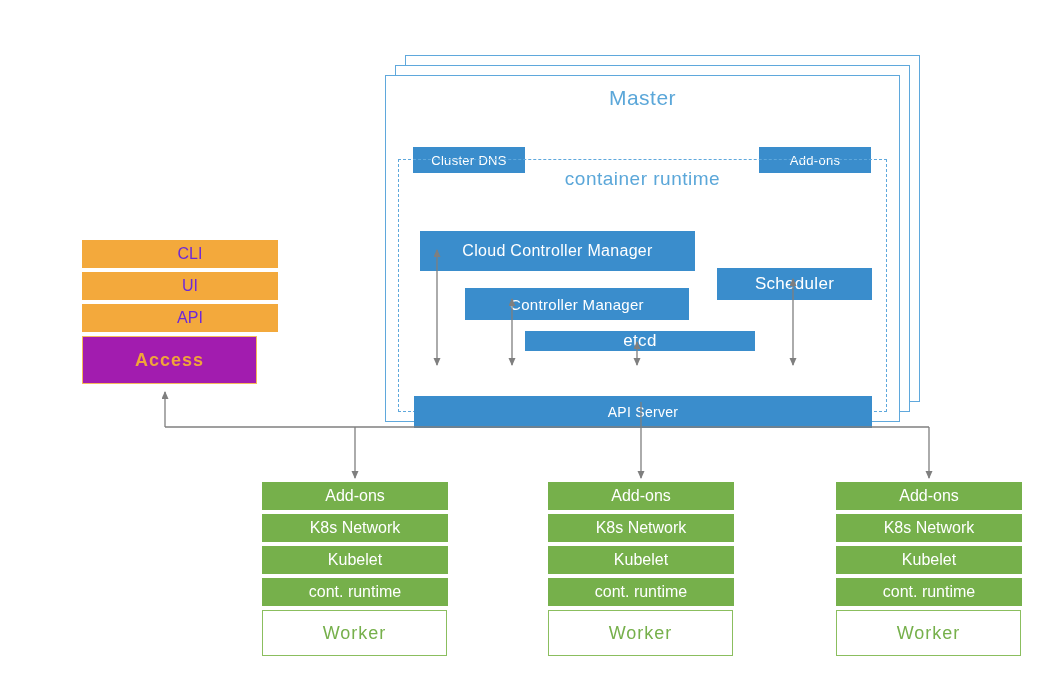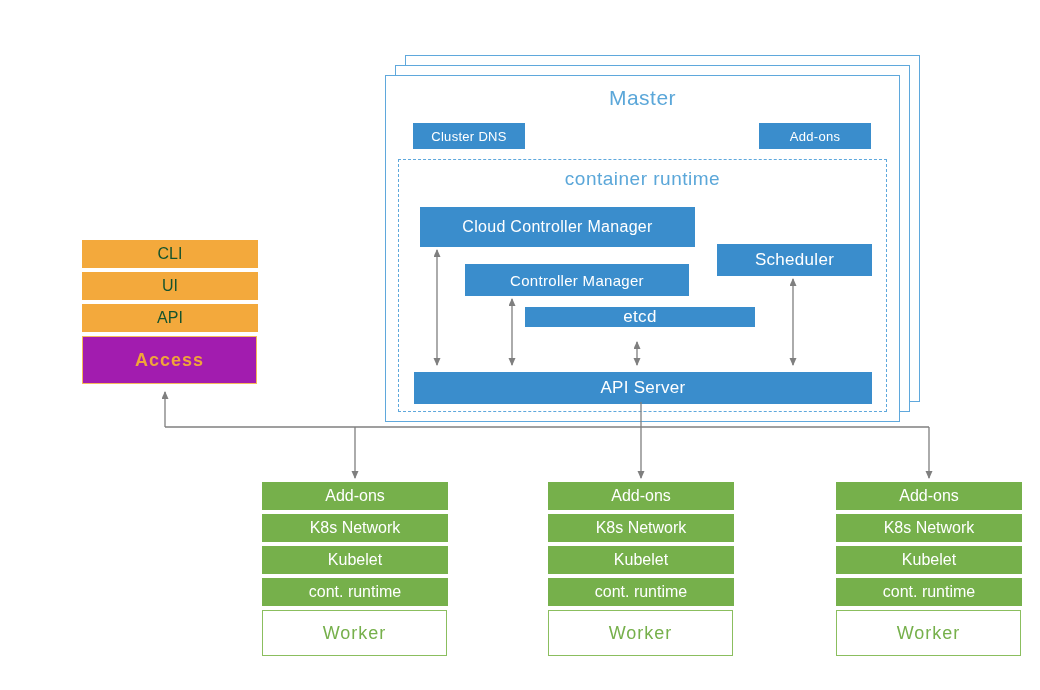--- a/index.html
+++ b/index.html
@@ -7,26 +7,26 @@
     position:relative;width:1040px;height:690px;background:#ffffff;overflow:hidden;
     font-family:"Liberation Sans", sans-serif;
     border-radius:12px;
   }
   .abs{position:absolute;}
 
   
   .master-layer{position:absolute;width:513px;height:345px;background:#ffffff;border:1.5px solid #5fa8dc;}
   .master{position:absolute;left:385px;top:75px;width:513px;height:345px;background:#ffffff;border:1.5px solid #5fa8dc;z-index:3;}
   .master-title{position:absolute;top:10px;left:0;width:100%;text-align:center;font-size:21px;color:#5ba7d9;letter-spacing:.5px;}
-  .blue-box{position:absolute;background:#3a8dcc;color:#ffffff;display:flex;align-items:center;justify-content:center;letter-spacing:.3px;}
+  .blue-box{position:absolute;background:#3a8dcc;color:#ffffff;display:flex;align-items:center;justify-content:center;letter-spacing:.3px;margin-top:24px;}
   .runtime{position:absolute;left:12px;top:83px;width:487px;height:251px;border:1.5px dashed #5fa8dc;}
   .runtime-title{position:absolute;top:8px;left:0;width:100%;text-align:center;font-size:19px;color:#5ba7d9;letter-spacing:.5px;}
 
   
-  .orange-row{position:absolute;left:0;width:176px;height:28px;background:#f3a93c;color:#14532d;display:flex;align-items:center;justify-content:center;font-size:16px;}
+  .orange-row{position:absolute;left:0;width:176px;height:28px;background:#f3a93c;color:#6d28d9;display:flex;align-items:center;justify-content:center;font-size:16px;padding-left:20px;}
   .access-box{position:absolute;left:0;width:173px;height:46px;background:#a21caf;border:1.5px solid #f5b95a;color:#f0a43a;display:flex;align-items:center;justify-content:center;font-size:18px;font-weight:600;letter-spacing:1px;}
 
   
   .green-row{position:absolute;left:0;width:186px;height:28px;background:#76b04b;color:#ffffff;display:flex;align-items:center;justify-content:center;font-size:16px;}
   .worker-box{position:absolute;left:0;width:183px;height:44px;background:#ffffff;border:1.5px solid #8bbe5e;color:#76b04b;display:flex;align-items:center;justify-content:center;font-size:18px;letter-spacing:1px;}
 
   .connectors{position:absolute;left:0;top:0;width:1040px;height:690px;z-index:6;pointer-events:none;}
 </style>
 </head>
 <body>
@@ -42,21 +42,21 @@
     <div class="blue-box" style="left:27px;top:47px;width:112px;height:26px;font-size:13px;">Cluster DNS</div>
     <div class="blue-box" style="left:373px;top:47px;width:112px;height:26px;font-size:13px;">Add-ons</div>
 
     <div class="runtime">
       <div class="runtime-title">container runtime</div>
 
       <div class="blue-box" style="left:21px;top:47px;width:275px;height:40px;font-size:16px;">Cloud Controller Manager</div>
       <div class="blue-box" style="left:318px;top:84px;width:155px;height:32px;font-size:17px;">Scheduler</div>
       <div class="blue-box" style="left:66px;top:104px;width:224px;height:32px;font-size:15px;">Controller Manager</div>
       <div class="blue-box" style="left:126px;top:147px;width:230px;height:20px;font-size:17px;">etcd</div>
-      <div class="blue-box" style="left:15px;top:212px;width:458px;height:32px;font-size:17px;">API Server</div>
+      <div class="blue-box" style="left:15px;top:212px;width:458px;height:32px;font-size:14px;">API Server</div>
     </div>
   </div>
 
   <div class="abs" style="left:82px;top:240px;width:176px;height:148px;">
     <div class="orange-row" style="top:0;">CLI</div>
     <div class="orange-row" style="top:32px;">UI</div>
     <div class="orange-row" style="top:64px;">API</div>
     <div class="access-box" style="top:96px;">Access</div>
   </div>
 

